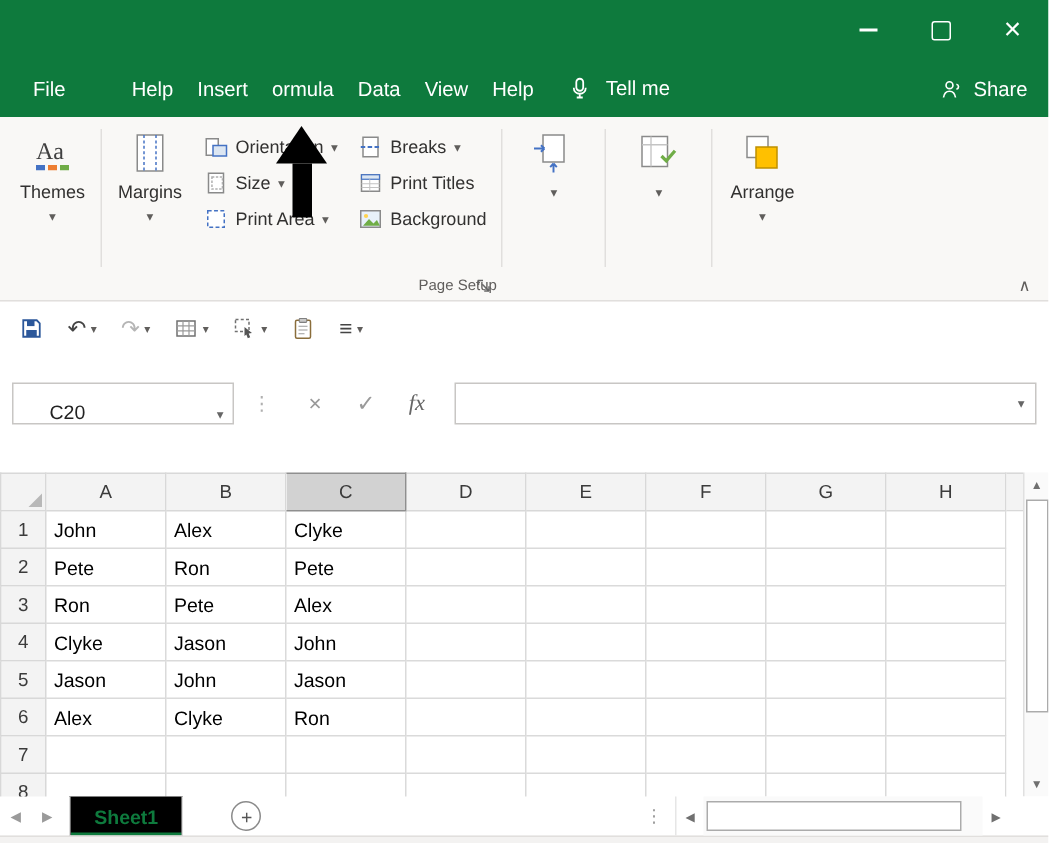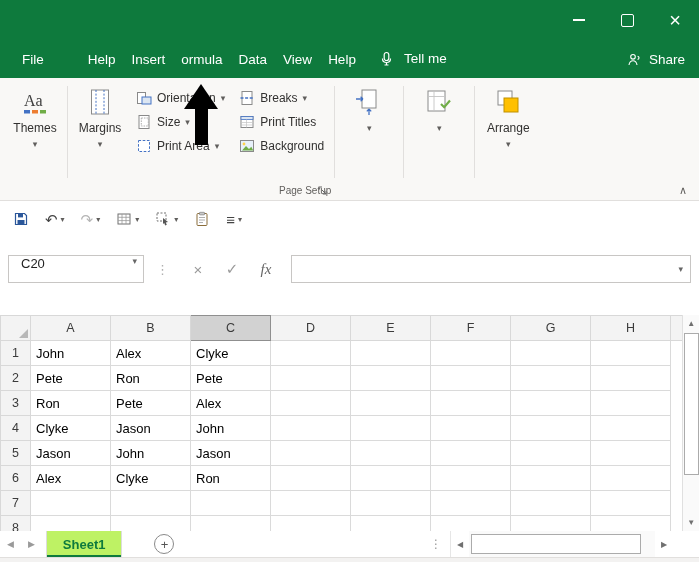--- a/index.html
+++ b/index.html
@@ -49,21 +49,21 @@
 
   
   .qat{height:36px;display:flex;align-items:center;padding:0 8px;gap:6px;background:#fff;flex:none}
   .qat-btn{display:flex;align-items:center;gap:3px;padding:4px 5px;color:#444}
   .qat .glyph{font-size:15px;line-height:1}
   .qat .chev{font-size:8px}
   .disabled{color:#b5b5b5}
 
   
   .formulabar{height:56px;display:flex;align-items:center;padding:4px 8px 18px 8px;background:#fff;flex:none}
-  .namebox{width:122px;height:26px;border:1px solid #c8c6c4;display:flex;align-items:flex-start;padding-left:12px;font-size:13px;color:#222;background:#fff}
+  .namebox{width:122px;height:26px;border:1px solid #c8c6c4;display:flex;align-items:flex-end;padding-left:24px;font-size:13px;color:#222;background:#fff}
   .nb-chev{margin-left:auto;padding:0 6px;color:#666;font-size:9px}
   .fb-dots{color:#b0b0b0;padding:0 12px;font-size:13px}
   .fb-ico{color:#9a9a9a;width:34px;text-align:center;font-size:15px}
   .fx{font-family:"Liberation Serif","DejaVu Serif",serif;font-style:italic;color:#666;font-size:15px}
   .formula-input{flex:1;height:26px;border:1px solid #c8c6c4;margin-left:8px;display:flex;align-items:center;padding-left:6px;font-size:13px;background:#fff}
   .fi-chev{margin-left:auto;padding:0 7px;color:#666;font-size:9px}
 
   
   .gridwrap{height:216px;display:flex;flex:none}
   table.grid{border-collapse:collapse;table-layout:fixed;width:670px;flex:none}
@@ -77,21 +77,21 @@
   .gs-h{height:24px;background:#f3f3f3;border-top:1px solid #d8d8d8;border-bottom:1px solid #d8d8d8}
   .gs-b{flex:1;background:#fff}
   .vscroll{width:17px;background:#fafafa;border-left:1px solid #e0e0e0;display:flex;flex-direction:column;align-items:center}
   .vs-btn{height:17px;width:100%;display:flex;align-items:center;justify-content:center;font-size:8px;color:#707070}
   .vs-btn.bottom{margin-top:auto}
   .vs-thumb{width:13px;height:140px;background:#fff;border:1px solid #ababab;margin-top:1px}
 
   
   .sheetbar{height:26px;display:flex;align-items:center;background:#fff;flex:none;font-size:13px}
   .nav-arrow{color:#9a9a9a;font-size:9px;padding:0 7px}
-  .sheet-tab{height:100%;display:flex;align-items:center;padding:0 16px;color:#0e7a3d;font-weight:bold;background:#bef264;
+  .sheet-tab{height:100%;display:flex;align-items:center;padding:0 16px;color:#0e7a3d;font-weight:bold;background:#000000;
              border-left:1px solid #dcdcdc;border-right:1px solid #dcdcdc;box-shadow:inset 0 -2px 0 #0e7a3d;margin-left:4px}
   .add-sheet{width:18px;height:18px;border:1px solid #8a8a8a;border-radius:50%;display:flex;align-items:center;justify-content:center;
              font-size:13px;color:#555;margin-left:32px;line-height:1}
   .sb-spacer{flex:1}
   .tab-splitter{color:#9a9a9a;font-size:12px;padding:0 8px}
   .hscroll{display:flex;align-items:center;height:100%;margin-right:26px;border-left:1px solid #e6e6e6}
   .hs-btn{width:18px;height:100%;display:flex;align-items:center;justify-content:center;font-size:8px;color:#707070}
   .hs-track{width:186px;height:100%;position:relative;background:#fafafa}
   .hs-thumb{position:absolute;left:2px;top:3px;bottom:3px;width:168px;background:#fff;border:1px solid #ababab}
 

